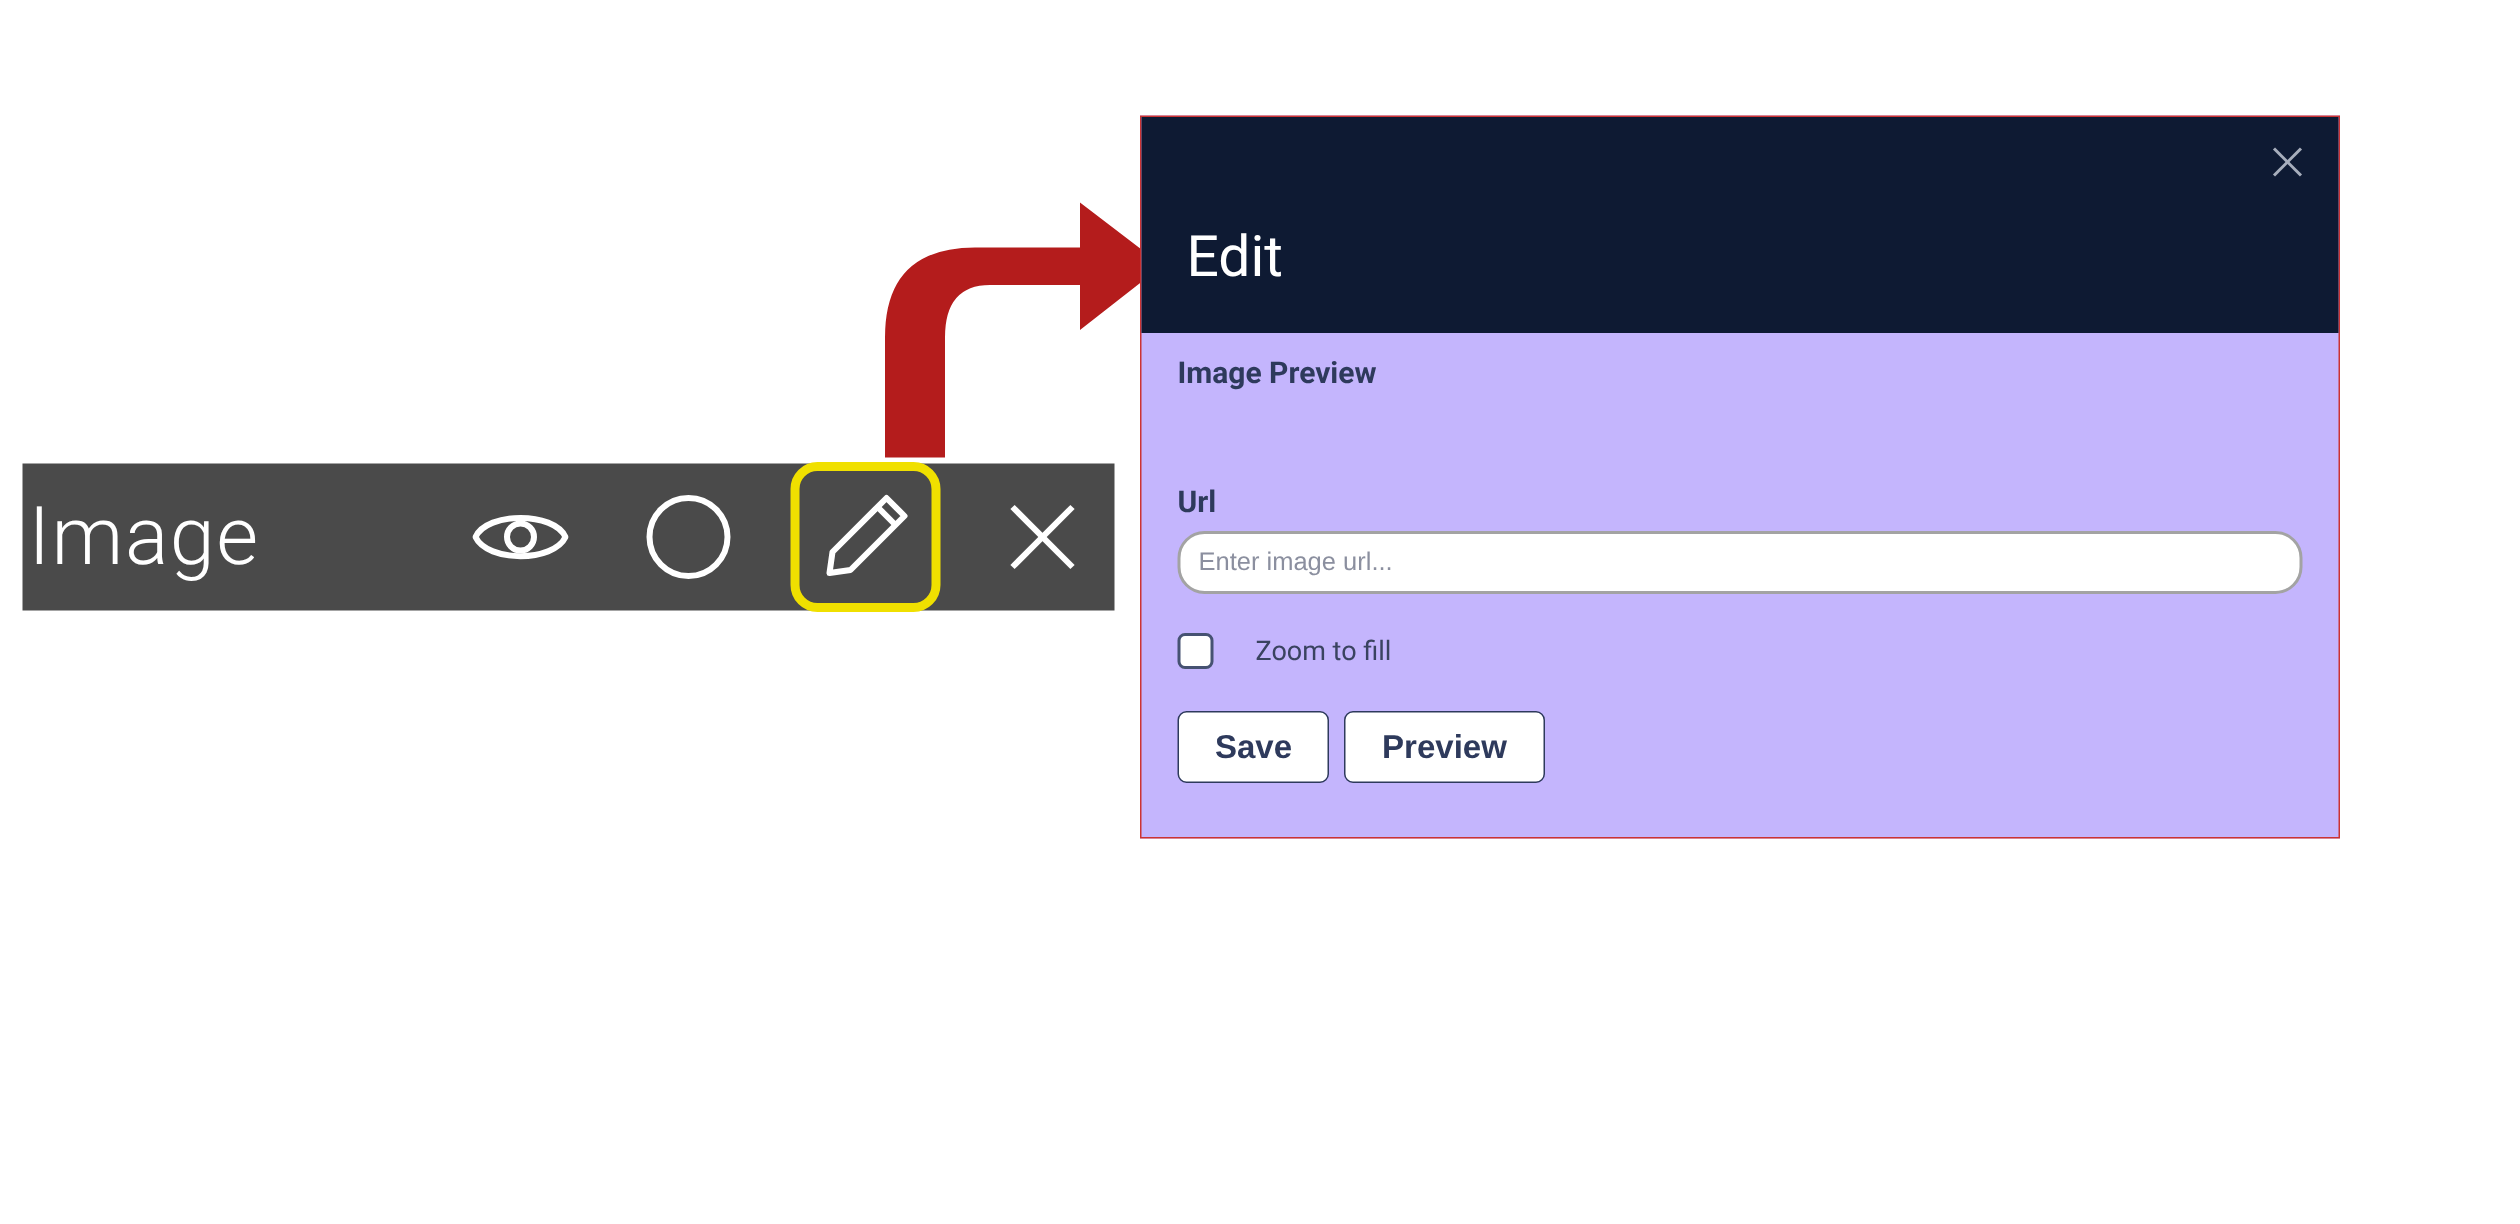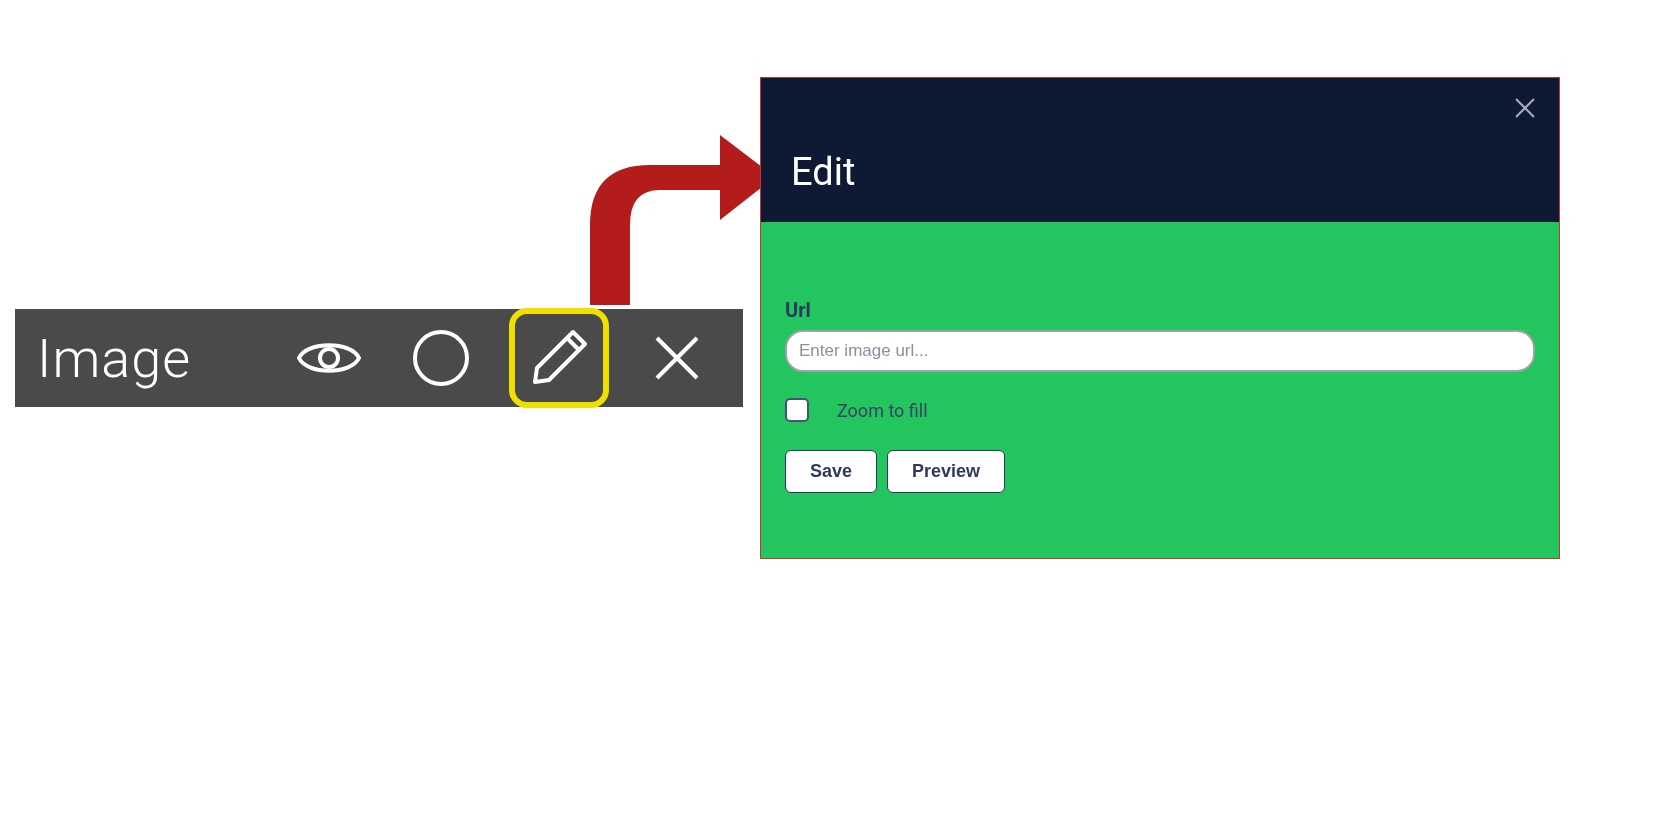--- a/index.html
+++ b/index.html
@@ -15,21 +15,21 @@
     
     .toolbar {
       position: absolute;
       left: 15px;
       top: 309px;
       width: 728px;
       height: 98px;
       background: #4a4a4a;
       display: flex;
       align-items: center;
-      padding: 0 22px;
+      padding: 0 4px;
       gap: 24px;
       justify-content: flex-end;
     }
     .toolbar-label {
       color: #fff;
       font-size: 54px;
       font-weight: 300;
       letter-spacing: 1px;
       margin-right: auto;
     }
@@ -64,21 +64,21 @@
     }
 
     
     .modal {
       position: absolute;
       left: 760px;
       top: 77px;
       width: 800px;
       height: 482px;
       border: 1.5px solid #cc3333;
-      background: #22c55e;
+      background: #c4b5fd;
       display: flex;
       flex-direction: column;
     }
     .modal-header {
       background: #0e1a33;
       color: #fff;
       height: 144px;
       position: relative;
       padding: 0 30px;
       display: flex;
@@ -159,21 +159,21 @@
       display: flex;
       gap: 10px;
       margin-top: 28px;
     }
     .btn {
       border: 1.5px solid #2e3a5c;
       background: #fff;
       color: #2e3a5c;
       border-radius: 6px;
       padding: 10px 24px;
-      font-size: 18px;
+      font-size: 22px;
       font-weight: 600;
       cursor: pointer;
     }
   </style>
 </head>
 <body>
 
 <div class="toolbar">
   <span class="toolbar-label">Image</span>
 
@@ -214,20 +214,21 @@
     <div class="modal-close">
       <svg width="22" height="22" viewBox="0 0 22 22">
         <line x1="2" y1="2" x2="20" y2="20" stroke="#a7aebc" stroke-width="2"></line>
         <line x1="20" y1="2" x2="2" y2="20" stroke="#a7aebc" stroke-width="2"></line>
       </svg>
     </div>
     <div class="modal-title">Edit</div>
   </div>
 
   <div class="modal-body">
+    <div class="section-label">Image Preview</div>
     <div class="preview-gap"></div>
 
     <div class="url-label">Url</div>
     <input class="url-input" type="text" placeholder="Enter image url..." style="">
 
     <div class="checkbox-row">
       <div class="checkbox"></div>
       <span class="checkbox-label">Zoom to fill</span>
     </div>
 

